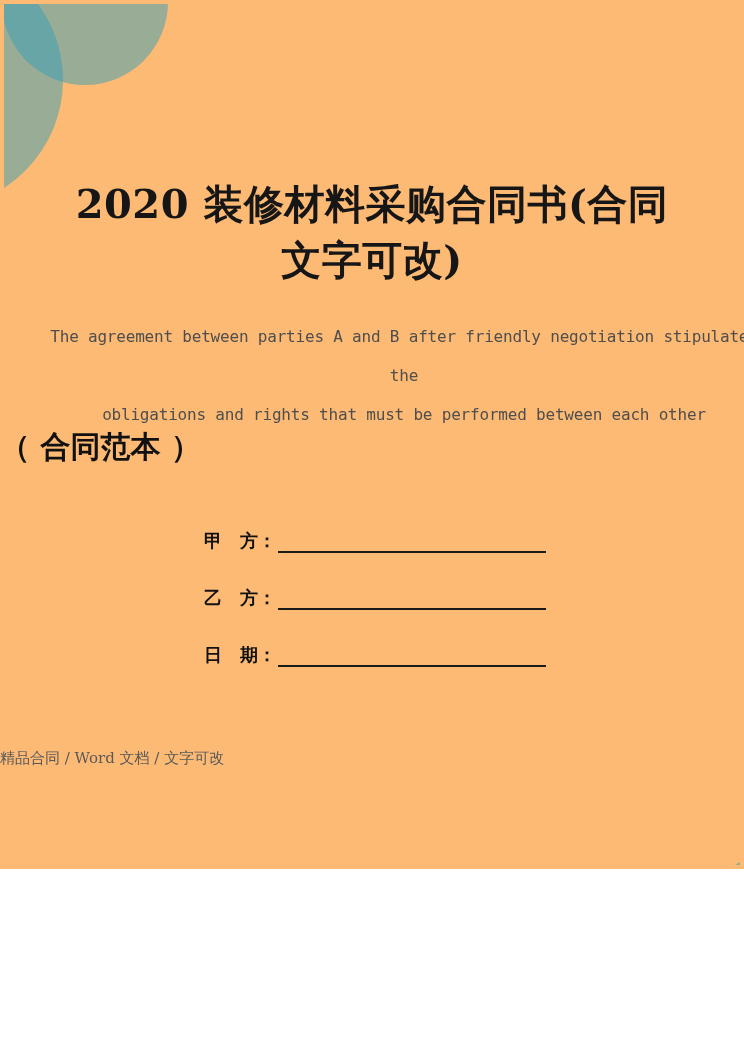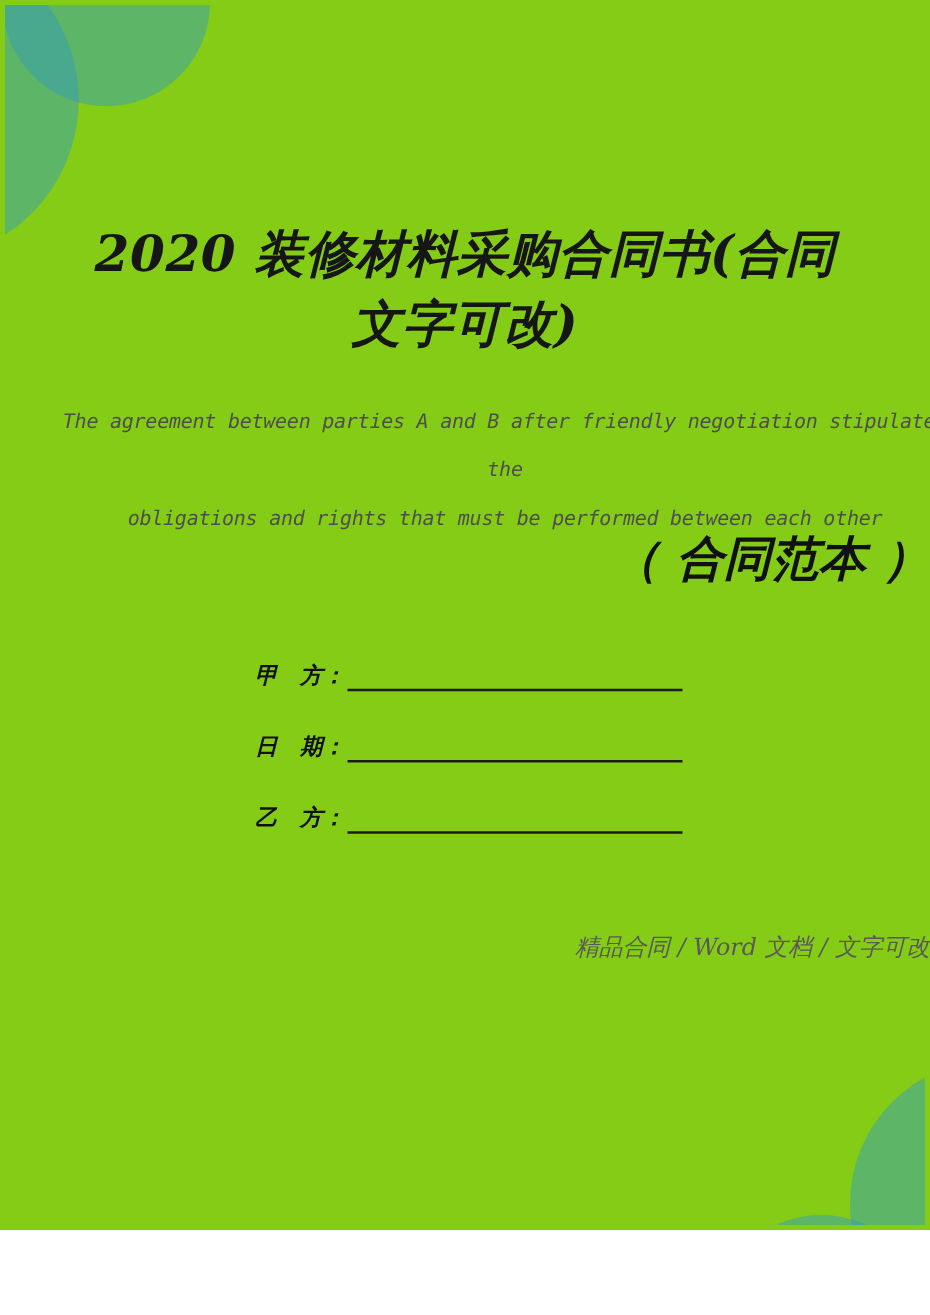--- a/index.html
+++ b/index.html
@@ -3,25 +3,24 @@
 <meta charset="utf-8">
 <style>
   html, body {
     margin: 0;
     padding: 0;
     background: #ffffff;
   }
   .page {
     position: relative;
     width: 744px;
-    height: 984px;
-    background: #84cc16;
+    height: 869px;
+    background: #fdba74;
     overflow: hidden;
     font-family: "DejaVu Serif", "Liberation Serif", serif;
-    font-style: italic;
   }
   
   .decor {
     position: absolute;
     left: 4px; top: 4px; right: 4px; bottom: 4px;
     overflow: hidden;
     pointer-events: none;
   }
   .circle {
     position: absolute;
@@ -60,22 +59,22 @@
     letter-spacing: -0.2px;
     color: #4e4e4e;
     margin-left: 32px;
   }
 
   .banner {
     position: absolute;
     top: 424px;
     left: 0;
     width: 744px;
-    text-align: right;
-    font-size: 38px;
+    text-align: left;
+    font-size: 30px;
     line-height: 46px;
     font-weight: bold;
     color: #111111;
   }
 
   .fields {
     position: absolute;
     left: 204px;
     top: 528px;
     width: 342px;
@@ -99,22 +98,22 @@
     margin-left: 2px;
     margin-bottom: 1px;
     border-bottom: 2px solid #1a1a1a;
   }
 
   .footer {
     position: absolute;
     top: 750px;
     left: 0;
     width: 744px;
-    text-align: right;
-    font-size: 19px;
+    text-align: left;
+    font-size: 15px;
     line-height: 16px;
     color: #595959;
   }
 </style>
 </head>
 <body>
 
 <div class="page">
 
   <div class="decor" aria-hidden="true">
@@ -135,24 +134,24 @@
   </div>
 
   <div class="banner">（ 合同范本 ）</div>
 
   <div class="fields">
     <div class="field-row">
       <span class="field-label">甲　方：</span>
       <span class="field-line"></span>
     </div>
     <div class="field-row">
-      <span class="field-label">日　期：</span>
+      <span class="field-label">乙　方：</span>
       <span class="field-line"></span>
     </div>
     <div class="field-row">
-      <span class="field-label">乙　方：</span>
+      <span class="field-label">日　期：</span>
       <span class="field-line"></span>
     </div>
   </div>
 
   <div class="footer">精品合同 / Word 文档 / 文字可改</div>
 
 </div>
 
 </body></html>

